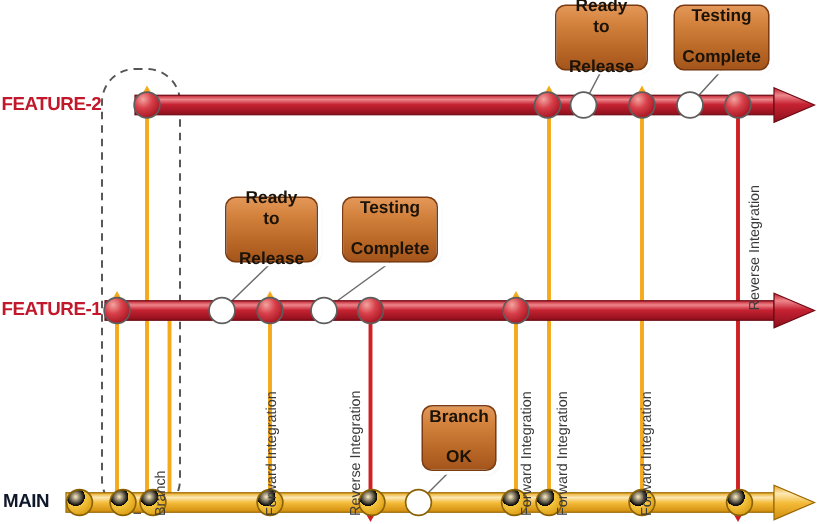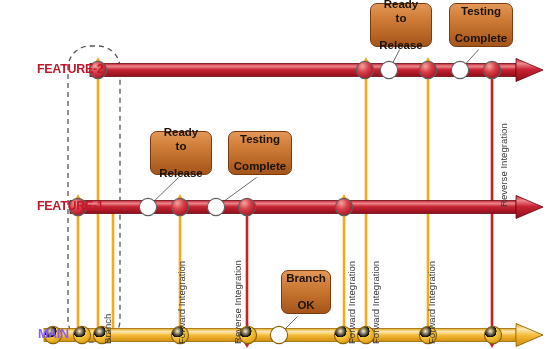--- a/index.html
+++ b/index.html
@@ -21,25 +21,24 @@
     position: absolute;
     left: 0;
     top: 0;
   }
   .lane-label {
     position: absolute;
     font-weight: bold;
     font-size: 12.5px;
     letter-spacing: -0.3px;
     white-space: nowrap;
-    margin-left: 36px;
   }
   #lane-label-feature2 { left: 1px;  top: 62px;  color: #C2182B; }
   #lane-label-feature1 { left: 1px;  top: 199px; color: #C2182B; }
-  #lane-label-main     { left: 2px;  top: 327px; color: #8b5cf6; }
+  #lane-label-main     { left: 2px;  top: 327px; color: #0f172a; }
 
   .callout {
     position: absolute;
     border-radius: 7px;
     border: 1.4px solid #7C3A10;
     background: linear-gradient(180deg,#E39758 0%, #D3823D 28%, #BC6A28 65%, #A4551B 100%);
     box-shadow: 0 0 0 2.5px #ffffff, 1px 1px 2px rgba(0,0,0,0.35);
     color: #1b1208;
     font-weight: bold;
     font-size: 11.5px;

